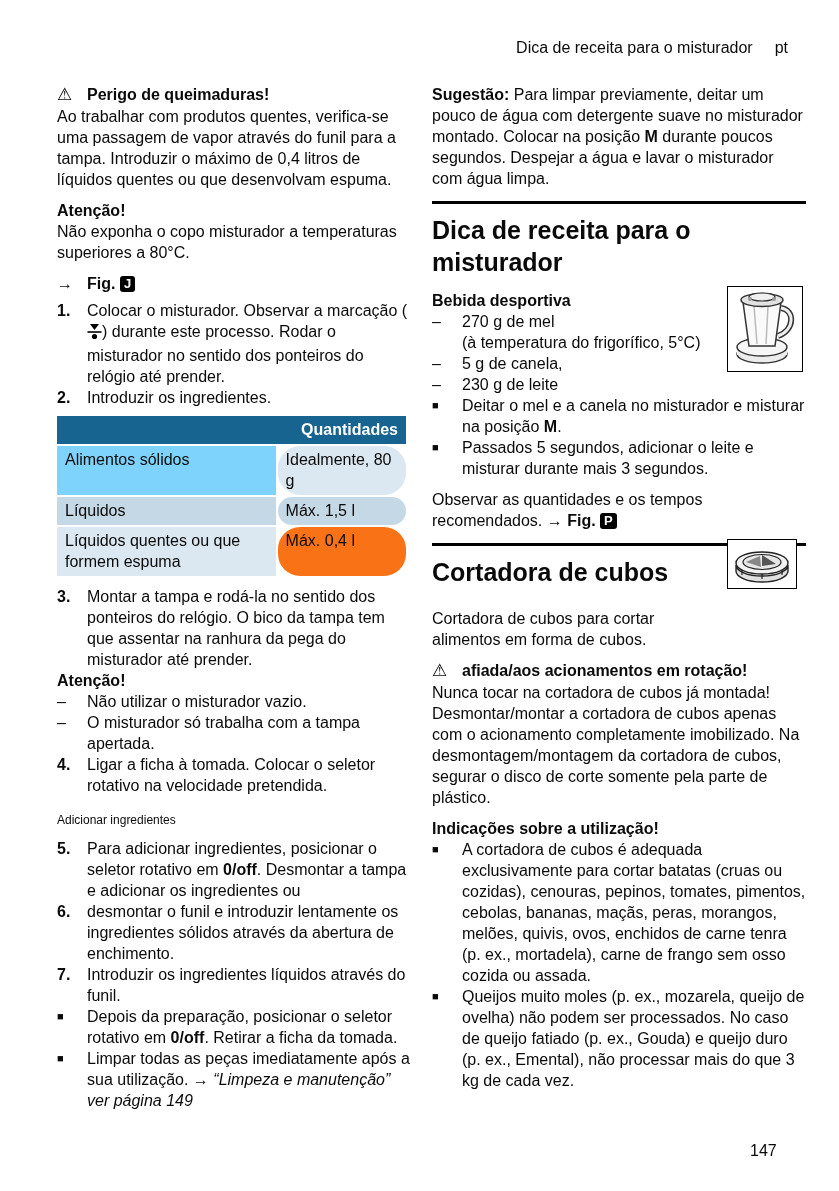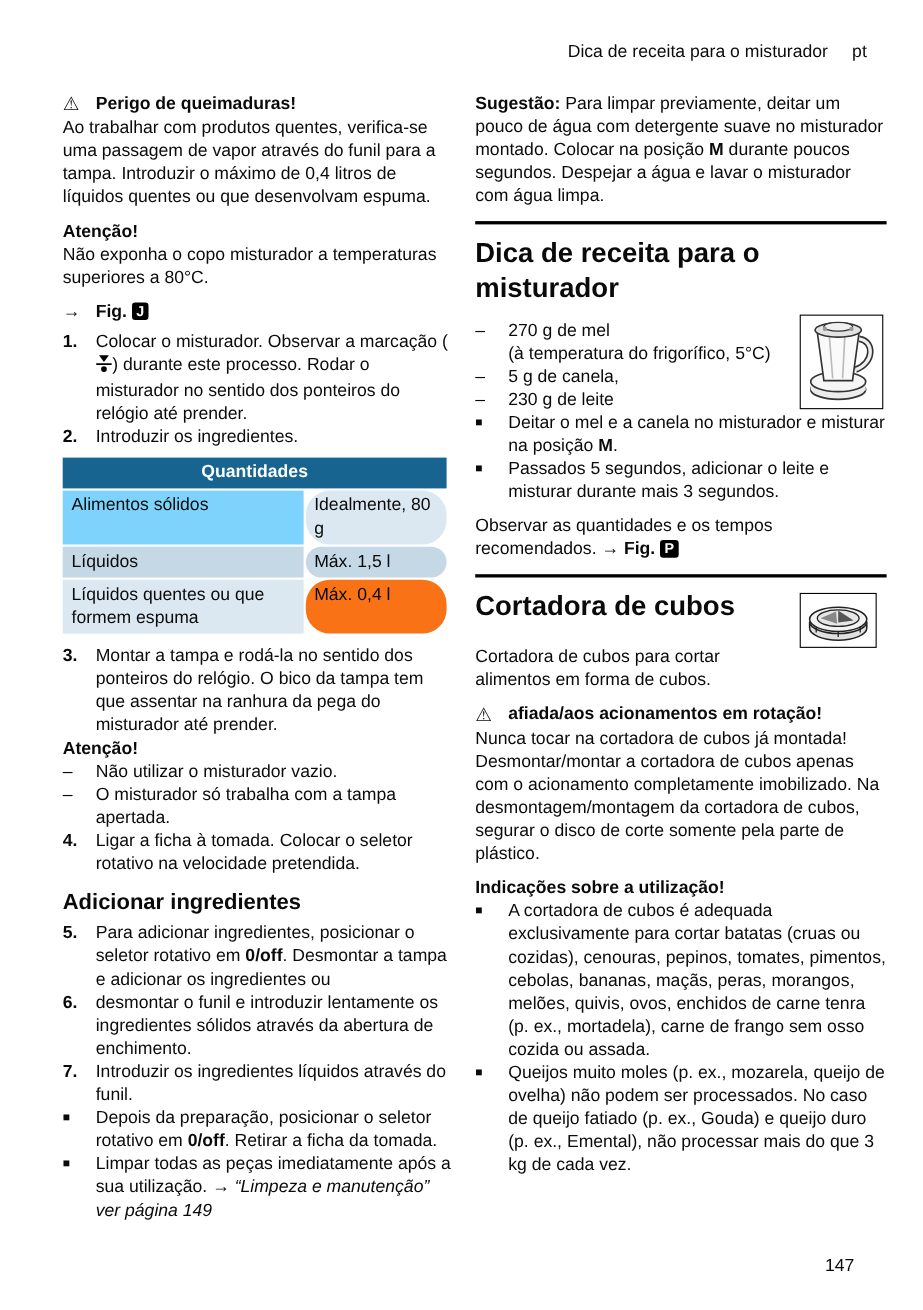--- a/index.html
+++ b/index.html
@@ -48,30 +48,30 @@
     padding:0 4px; border-radius:3px; vertical-align:1px;
   }
   .arrow { font-weight:700; }
 
   
   .mark-icon { display:inline-block; vertical-align:-3px; }
 
   
   table.qty { width:100%; border-collapse:separate; border-spacing:2px; margin:6px -2px 8px; }
   table.qty th {
-    text-align:center; font-weight:700; color:#fff;
+    text-align:right; font-weight:700; color:#fff;
     padding:3px 8px 4px;
   }
   table.qty td { vertical-align:top; padding:3px 8px 4px; }
   table.qty td.c1 { width:63%; }
   table.qty td.c2 { width:37%;border-radius:22px; }
 
   .rule { border:none; border-top:3px solid #000; margin:12px 0 10px; }
   h1 { font-size:25px; line-height:32px; font-weight:700; margin:2px 0 12px; }
-  h2.sub { font-size:20px; line-height:24px; font-weight:700; margin:12px 0 6px; }
+  h2.sub { font-size:12px; line-height:24px; font-weight:400; margin:12px 0 6px; }
   .b-label { font-weight:700; }
 
   
   .imgbox {
     position:absolute; border:1px solid #000; background:#fff;
     display:flex; align-items:center; justify-content:center;
   }
   .imgbox.blender { top:202px; left:295px; width:76px; height:86px; }
   .imgbox.dicer   { top:455px; left:295px; width:70px; height:50px; }
 
@@ -202,20 +202,21 @@
       <line x1="36" y1="16" x2="34" y2="54" stroke="#bbb" stroke-width="1.5"></line>
       <path d="M49 18 C 63 20 63 40 46 46" fill="none" stroke="#333" stroke-width="6"></path>
       <path d="M49 18 C 63 20 63 40 46 46" fill="none" stroke="#eee" stroke-width="3"></path>
       <ellipse cx="30" cy="10" rx="21" ry="6.5" fill="#e2e2e2" stroke="#333" stroke-width="1.5"></ellipse>
       <ellipse cx="30" cy="7" rx="13" ry="4" fill="#f0f0f0" stroke="#333" stroke-width="1.2"></ellipse>
       <circle cx="42" cy="9" r="2" fill="#999"></circle>
       <circle cx="18" cy="9" r="2" fill="#999"></circle>
     </svg>
   </div>
 
+  <div class="b-label">Bebida desportiva</div>
   <div class="ingredients">
     <div class="row">
       <span class="m">–</span>
       <span class="t"><span>270 g de mel</span><br><span>(à temperatura do frigorífico, 5°C)</span></span>
     </div>
     <div class="row">
       <span class="m">–</span>
       <span class="t">5 g de canela,</span>
     </div>
     <div class="row">

